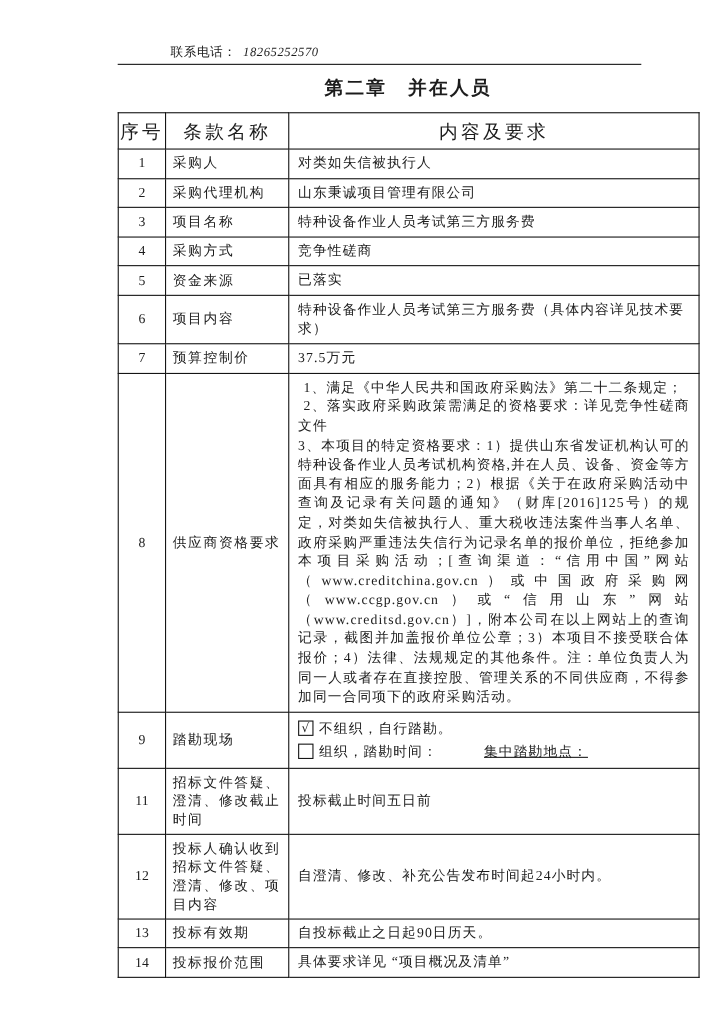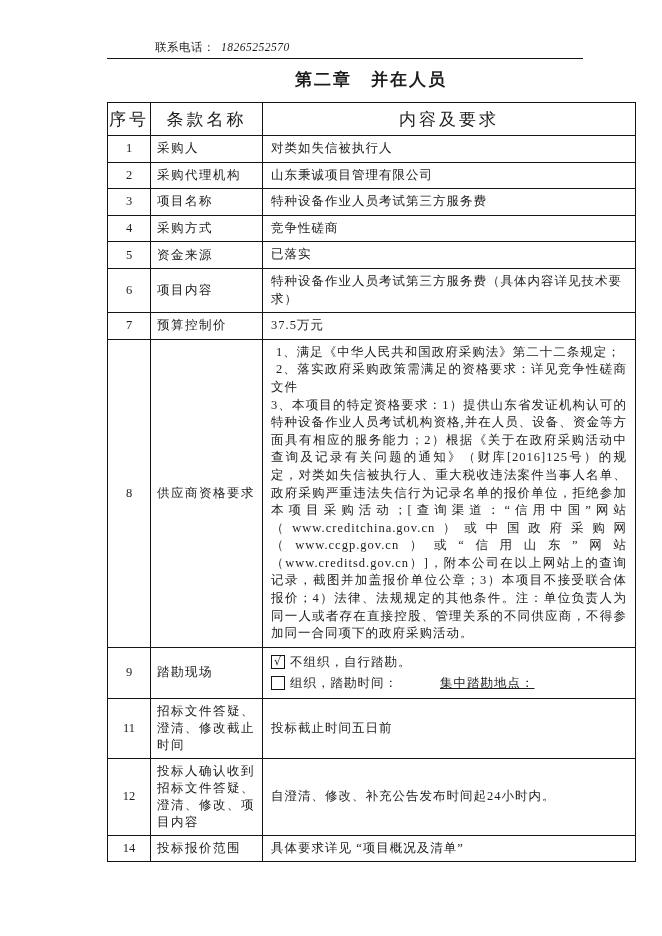--- a/index.html
+++ b/index.html
@@ -138,20 +138,25 @@
             <td class="col-no">11</td>
             <td class="col-name">招标文件答疑、澄清、修改截止时间</td>
             <td class="col-content">投标截止时间五日前</td>
           </tr>
           <tr>
             <td class="col-no">12</td>
             <td class="col-name">投标人确认收到招标文件答疑、澄清、修改、项目内容</td>
             <td class="col-content">自澄清、修改、补充公告发布时间起24小时内。</td>
           </tr>
           <tr>
+            <td class="col-no">13</td>
+            <td class="col-name">投标有效期</td>
+            <td class="col-content">自投标截止之日起90日历天。</td>
+          </tr>
+          <tr>
             <td class="col-no">14</td>
             <td class="col-name">投标报价范围</td>
             <td class="col-content">具体要求详见 “项目概况及清单”</td>
           </tr>
         </tbody>
     </table>
 
   </div>
 </div>
 

